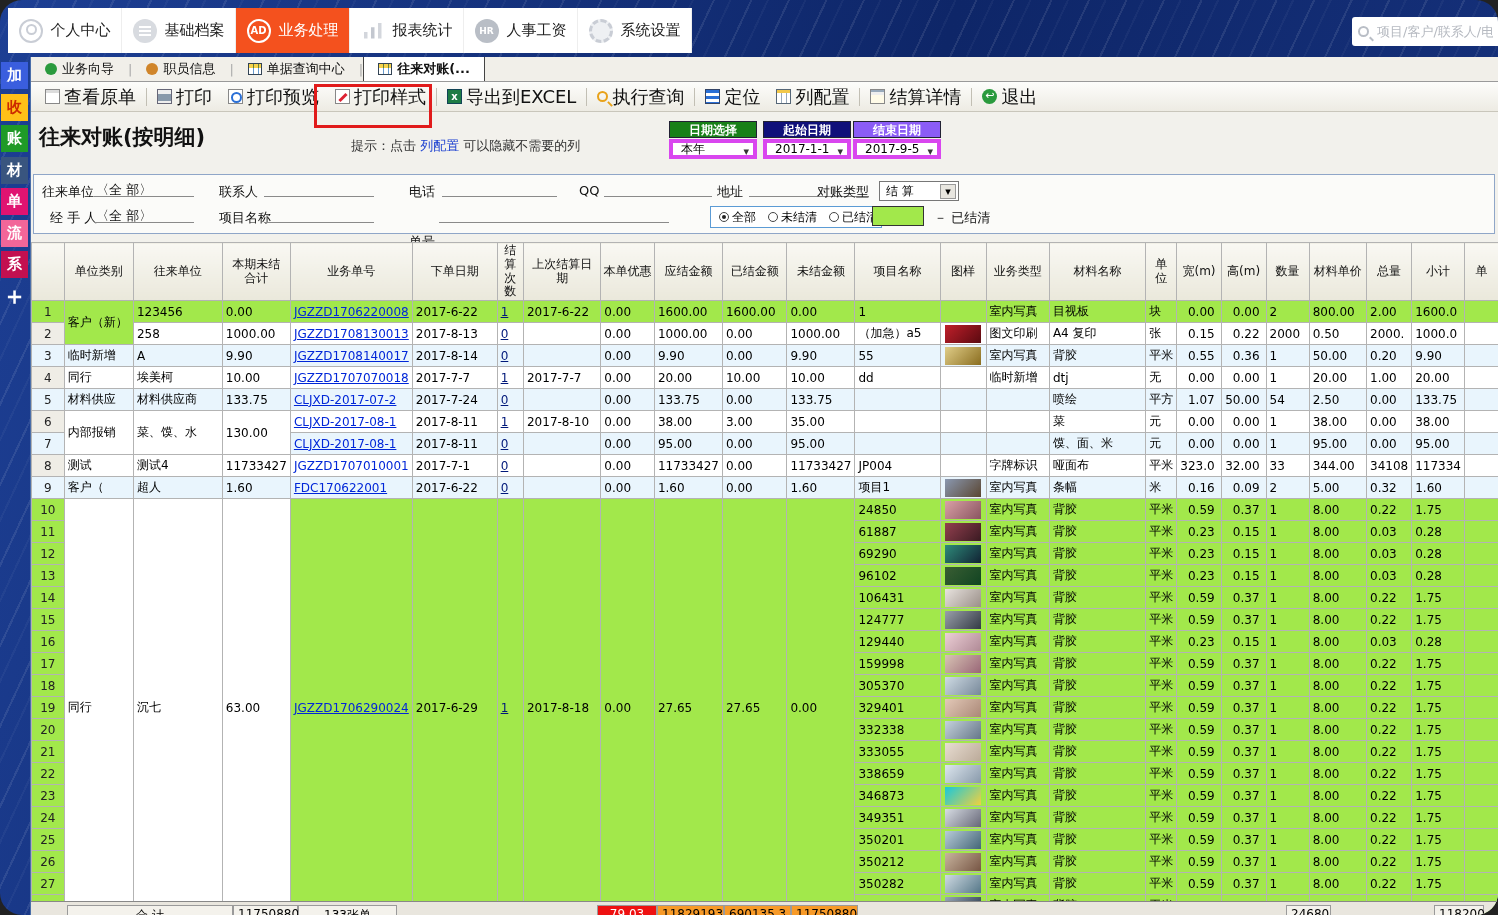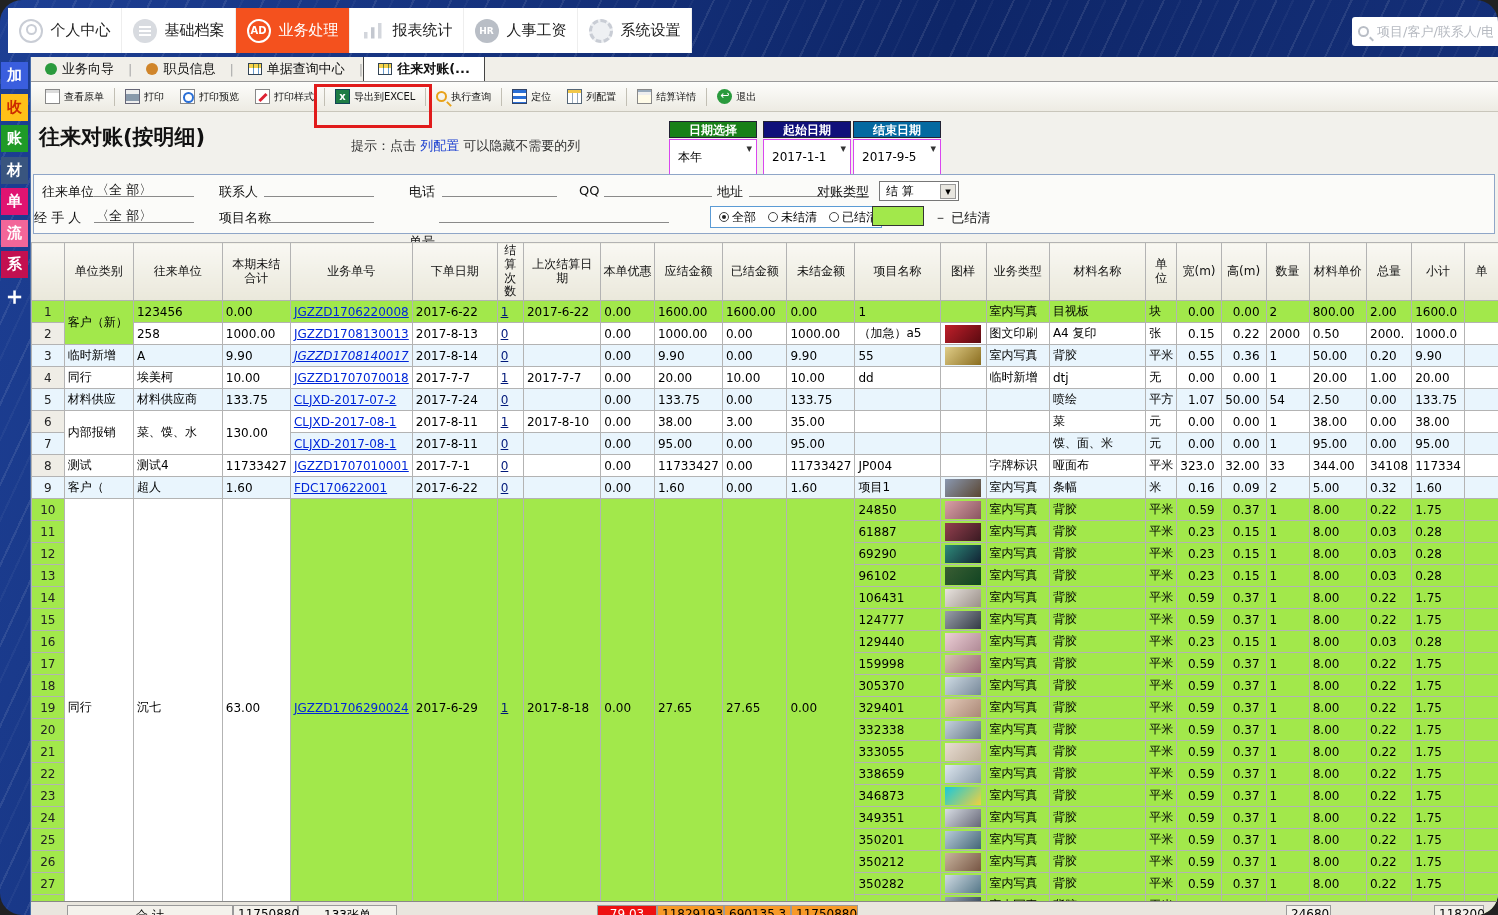--- a/index.html
+++ b/index.html
@@ -44,21 +44,21 @@
   #tabrow{position:absolute;left:0;top:0;width:100%;height:25px;background:#f1efe9;border-bottom:1px solid #9a9a9a;display:flex;align-items:flex-end;}
   .tab{height:24px;display:flex;align-items:center;gap:5px;padding:0 14px;font-size:13px;color:#111;cursor:pointer;}
   .tab.active{background:#fff;border:1px solid #444;border-bottom:0;height:25px;font-weight:bold;}
   .tbl-ico{width:14px;height:12px;border:1px solid #345;background:
     linear-gradient(#f7d34c 0 4px,#fff 4px),
     linear-gradient(to right,transparent 0 4px,#69c 4px 5px,transparent 5px 9px,#69c 9px 10px,transparent 10px);background-blend-mode:multiply;}
   .dot-ico{width:12px;height:12px;border-radius:50%;}
   
   #toolbar{position:absolute;left:0;top:25px;width:100%;height:30px;background:linear-gradient(#fdfdfb,#edebe3);
     border-bottom:1px solid #c9c6bb;display:flex;align-items:center;padding-left:6px;}
-  .tb-btn{display:flex;align-items:center;gap:4px;font-size:10px;color:#111;padding:3px 7px;cursor:pointer;border:1px solid transparent;}
+  .tb-btn{display:flex;align-items:center;gap:4px;font-size:18px;color:#111;padding:3px 7px;cursor:pointer;border:1px solid transparent;}
   .tb-sep{width:1px;height:18px;background:#c2bfb4;margin:0 2px;}
   .ico{width:15px;height:15px;flex:0 0 auto;display:inline-block;position:relative;}
   .i-doc{background:#fff;border:1px solid #888;box-shadow:inset 0 3px 0 #dcdcdc;}
   .i-print{background:linear-gradient(#eee 0 4px,#8899aa 4px 11px,#eee 11px);border:1px solid #667;}
   .i-preview{background:#fff;border:1px solid #888;}
   .i-preview::after{content:"";position:absolute;width:7px;height:7px;border:2px solid #2a6fd6;border-radius:50%;left:2px;top:2px;}
   .i-style{background:#fff;border:1px solid #888;}
   .i-style::after{content:"";position:absolute;width:10px;height:3px;background:#d23;transform:rotate(-45deg);left:2px;top:6px;}
   .i-excel{background:#1e7c45;border:1px solid #145;color:#fff;font-size:10px;font-weight:bold;text-align:center;line-height:14px;}
   .i-excel::after{content:"x";}
@@ -69,21 +69,21 @@
   .i-note{background:#fffbe8;border:1px solid #888;box-shadow:inset 0 2px 0 #9ab,inset 0 5px 0 #eee;}
   .i-exit{background:#2a9a3d;border-radius:50%;color:#fff;font-size:11px;text-align:center;line-height:14px;}
   .i-exit::after{content:"↩";}
   #redbox{position:absolute;left:283px;top:27px;width:118px;height:44px;border:3px solid #e11b1b;z-index:5;pointer-events:none;}
   
   #pagetitle{position:absolute;left:8px;top:66px;font-size:21px;font-weight:bold;color:#111;}
   #hint{position:absolute;left:320px;top:80px;font-size:13px;color:#333;}
   #hint a{color:#1a3fd0;cursor:pointer;}
   .datecol{position:absolute;top:64px;width:88px;}
   .datecol .dhead{height:17px;color:#fff;font-size:12px;font-weight:bold;text-align:center;line-height:17px;border:1px solid #223;}
-  .datecol .dval{height:36px;background:#fff;border:1px solid #d946ef;margin-top:1px;display:flex;align-items:center;
+  .datecol .dval{height:20px;background:#fff;border:4px solid #d946ef;margin-top:1px;display:flex;align-items:center;
     font-size:12px;padding-left:8px;cursor:pointer;position:relative;}
   .datecol .dval::after{content:"▾";position:absolute;right:4px;top:2px;font-size:11px;color:#333;}
   
   #filterbox{position:absolute;left:2px;top:117px;width:1462px;height:60px;background:#fbfbf9;border:1px solid #8fa6c8;}
   .f-label{position:absolute;font-size:13px;color:#111;}
   .f-line{position:absolute;border-bottom:1px solid #8a8a8a;height:16px;font-size:13px;color:#111;padding:0 2px;}
   #typeSelect{position:absolute;left:845px;top:6px;width:80px;height:20px;background:#fff;border:1px solid #777;
     font-size:12px;display:flex;align-items:center;padding-left:6px;cursor:pointer;}
   #typeSelect::after{content:"▾";position:absolute;right:2px;top:2px;font-size:11px;background:#e8e6e0;border:1px solid #999;width:14px;text-align:center;}
   #radiobox{position:absolute;left:676px;top:31px;width:172px;height:22px;border:1px solid #5b9bd5;background:#fff;
@@ -245,21 +245,21 @@
     <div id="dategroup">
         <div class="datecol" style="left: 638px;">
           <div class="dhead" style="background: rgb(24, 128, 24);">日期选择</div>
           <div class="dval">本年</div>
         </div>
         <div class="datecol" style="left: 732px;">
           <div class="dhead" style="background: rgb(16, 16, 122);">起始日期</div>
           <div class="dval">2017-1-1</div>
         </div>
         <div class="datecol" style="left: 822px;">
-          <div class="dhead" style="background: #0369a1;">结束日期</div>
+          <div class="dhead" style="background: #8b5cf6;">结束日期</div>
           <div class="dval">2017-9-5</div>
         </div>
       </div>
 
     <div id="filterbox">
       <div id="typeSelect">结 算</div>
       <div id="radiobox">
           <label class="radio">
             <span class="rb on"></span>
             <span>全部</span>
@@ -279,21 +279,21 @@
         <div class="f-line" style="left: 60px; top: 6px; width: 100px;">〈全 部〉</div>
         <div class="f-label" style="left: 185px; top: 8px;">联系人</div>
         <div class="f-line" style="left: 230px; top: 6px; width: 110px;"></div>
         <div class="f-label" style="left: 375px; top: 8px;">电话</div>
         <div class="f-line" style="left: 408px; top: 6px; width: 115px;"></div>
         <div class="f-label" style="left: 545px; top: 8px;">QQ</div>
         <div class="f-line" style="left: 570px; top: 6px; width: 108px;"></div>
         <div class="f-label" style="left: 683px; top: 8px;">地址</div>
         <div class="f-line" style="left: 715px; top: 6px; width: 120px;"></div>
         <div class="f-label" style="left: 783px; top: 8px;">对账类型</div>
-        <div class="f-label" style="left: 0; top: 34px;">经 手 人</div>
+        <div class="f-label" style="left: 16px; top: 34px;">经 手 人</div>
         <div class="f-line" style="left: 60px; top: 32px; width: 100px;">〈全 部〉</div>
         <div class="f-label" style="left: 185px; top: 34px;">项目名称</div>
         <div class="f-line" style="left: 230px; top: 32px; width: 110px;"></div>
         <div class="f-label" style="left: 375px; top: 34px; margin-top: 24px;">单号</div>
         <div class="f-line" style="left: 405px; top: 32px; width: 230px;"></div>
       </div>
 
     <div id="tablewrap">
         <table>
           <colgroup>
@@ -406,21 +406,21 @@
               <td>0.50</td>
               <td>2000.</td>
               <td>1000.0</td>
               <td></td>
             </tr>
             <tr class="b">
               <td class="rn">3</td>
               <td>临时新增</td>
               <td>A</td>
               <td>9.90</td>
-              <td><a style="text-decoration: underline; font-style: italic;">JGZZD1708140017</a></td>
+              <td><a style="text-decoration: underline;">JGZZD1708140017</a></td>
               <td>2017-8-14</td>
               <td><a class="k" style="text-decoration: underline;">0</a></td>
               <td></td>
               <td>0.00</td>
               <td>9.90</td>
               <td>0.00</td>
               <td>9.90</td>
               <td>55</td>
               <td>
                 <div class="ph" style="background: linear-gradient(135deg, rgb(224, 205, 136) 0%, rgb(138, 109, 31) 100%);"></div>
@@ -535,21 +535,21 @@
               <td>95.00</td>
               <td>0.00</td>
               <td>95.00</td>
               <td></td>
             </tr>
             <tr class="w">
               <td class="rn">8</td>
               <td>测试</td>
               <td>测试4</td>
               <td>11733427</td>
-              <td><a style="text-decoration: underline;">JGZZD1707010001</a></td>
+              <td><a style="">JGZZD1707010001</a></td>
               <td>2017-7-1</td>
               <td><a class="k" style="text-decoration: underline;">0</a></td>
               <td></td>
               <td>0.00</td>
               <td>11733427</td>
               <td>0.00</td>
               <td>11733427</td>
               <td>JP004</td>
               <td></td>
               <td>字牌标识</td>

